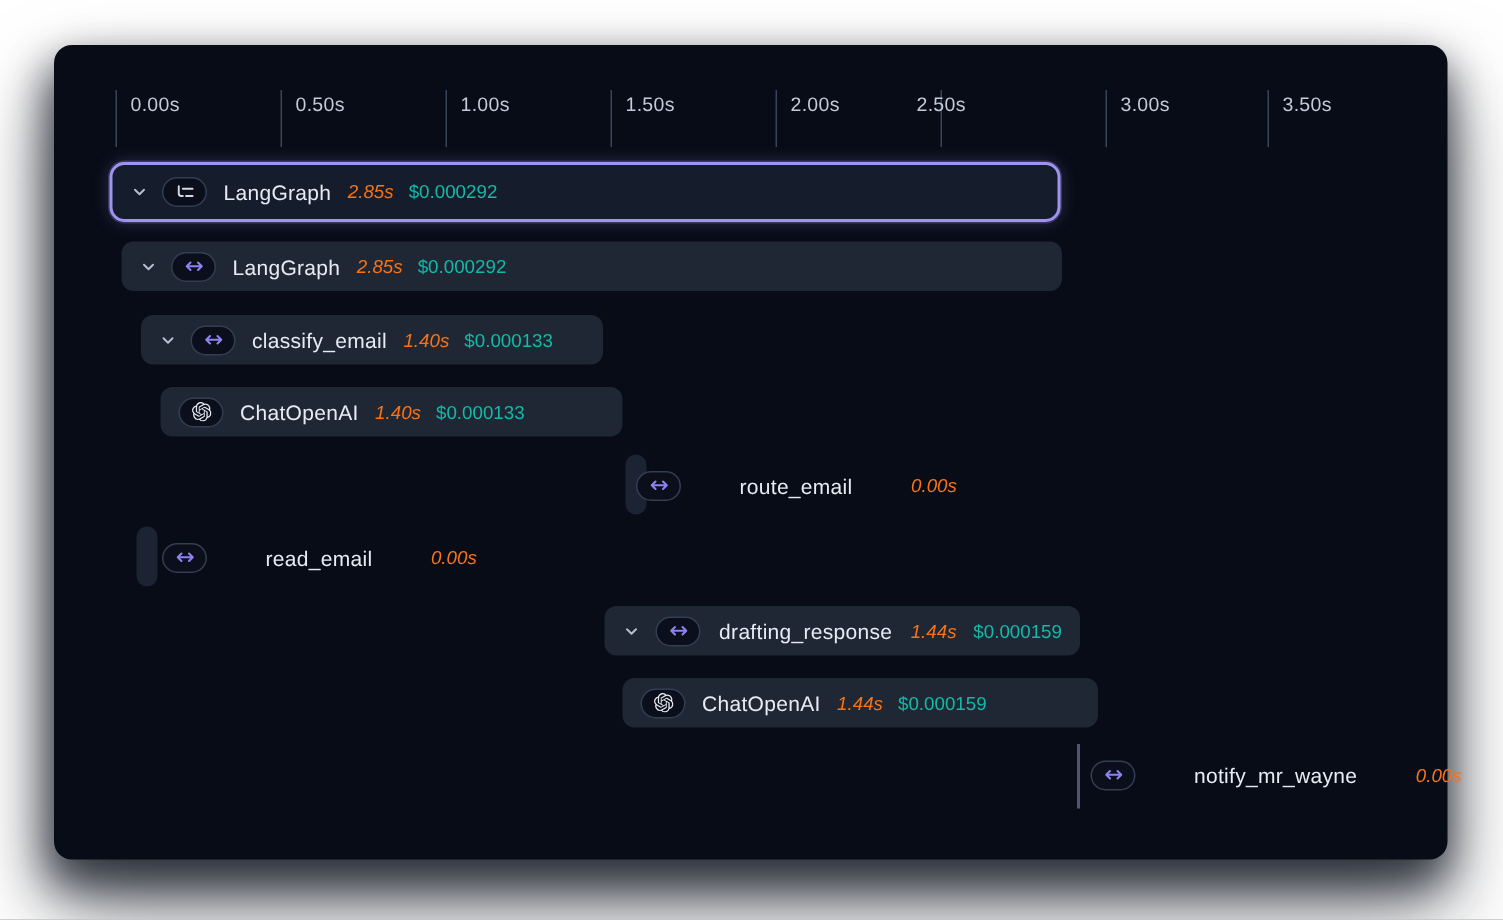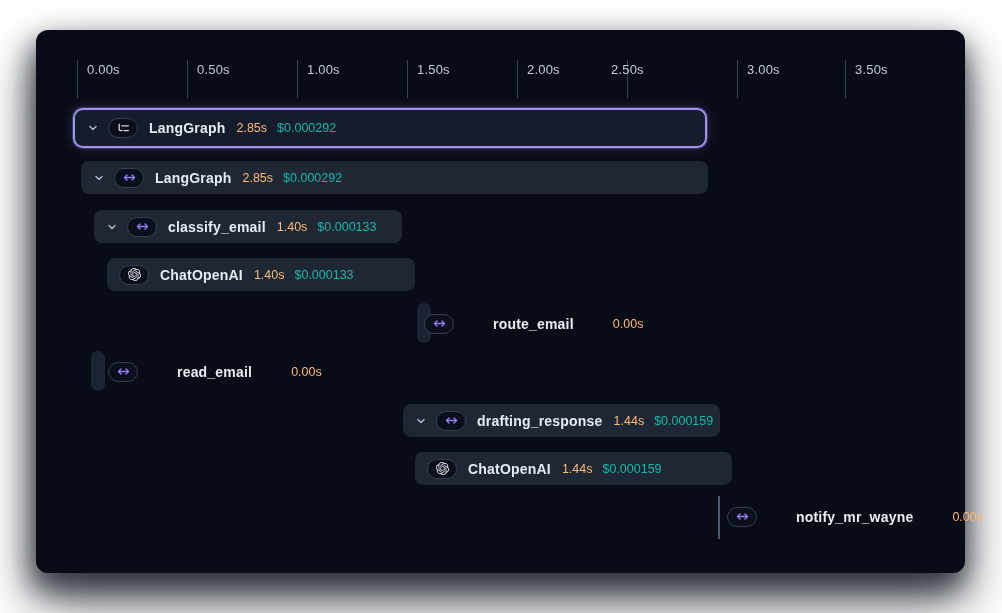--- a/index.html
+++ b/index.html
@@ -29,22 +29,22 @@
   .hairline { position: absolute; width: 2px; background: #4e586c; }
   .floating-content {
     position: absolute; height: 33px; display: flex; align-items: center; cursor: pointer; gap: 28px;
   }
   .chevron { display: flex; align-items: center; margin-right: 9px; flex: none; }
   .icon-pill {
     width: 30px; height: 20px; border-radius: 10px; background: #0a0f1b;
     border: 1px solid #333e53; display: flex; align-items: center; justify-content: center;
     flex: none;
   }
-  .span-name { margin-left: 11px; font-size: 14px; font-weight: 700; color: #e7ebf3; white-space: nowrap; letter-spacing: 0.2px; }
-  .span-duration { margin-left: 11px; font-size: 12.5px; color: #fdba74; white-space: nowrap; }
+  .span-name { margin-left: 11px; font-size: 14px; font-weight: 400; color: #e7ebf3; white-space: nowrap; letter-spacing: 0.2px; }
+  .span-duration { margin-left: 11px; font-size: 12.5px; color: #f97316; white-space: nowrap; font-style: italic; }
   .span-cost { margin-left: 10px; font-size: 12.5px; color: #14b8a6; white-space: nowrap; }
   .span-cost:empty, .span-duration:empty { display: none; }
   svg { display: block; }
 </style>
 </head>
 <body>
 
 <div class="stage">
   <div class="panel">
 

